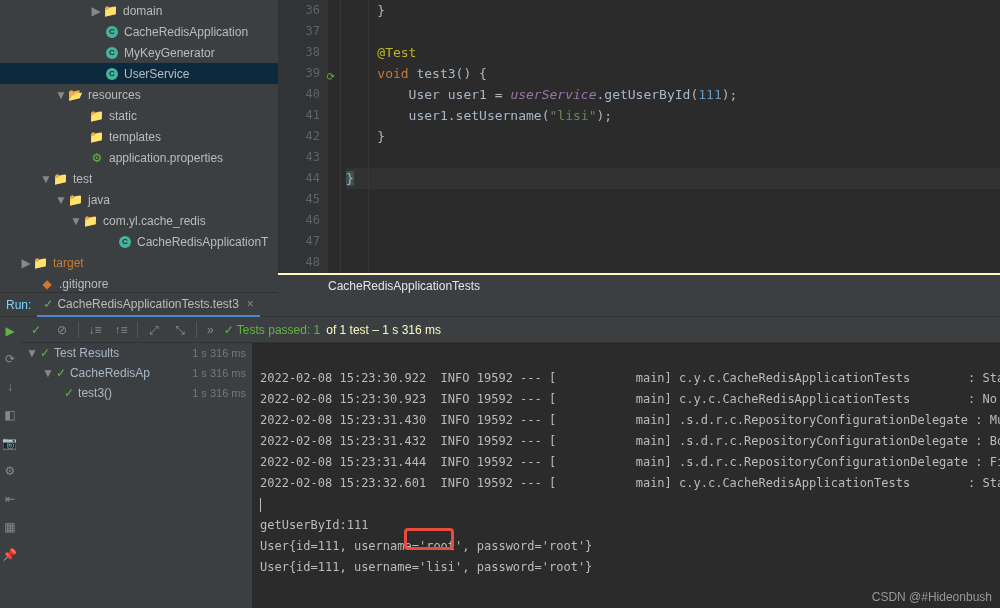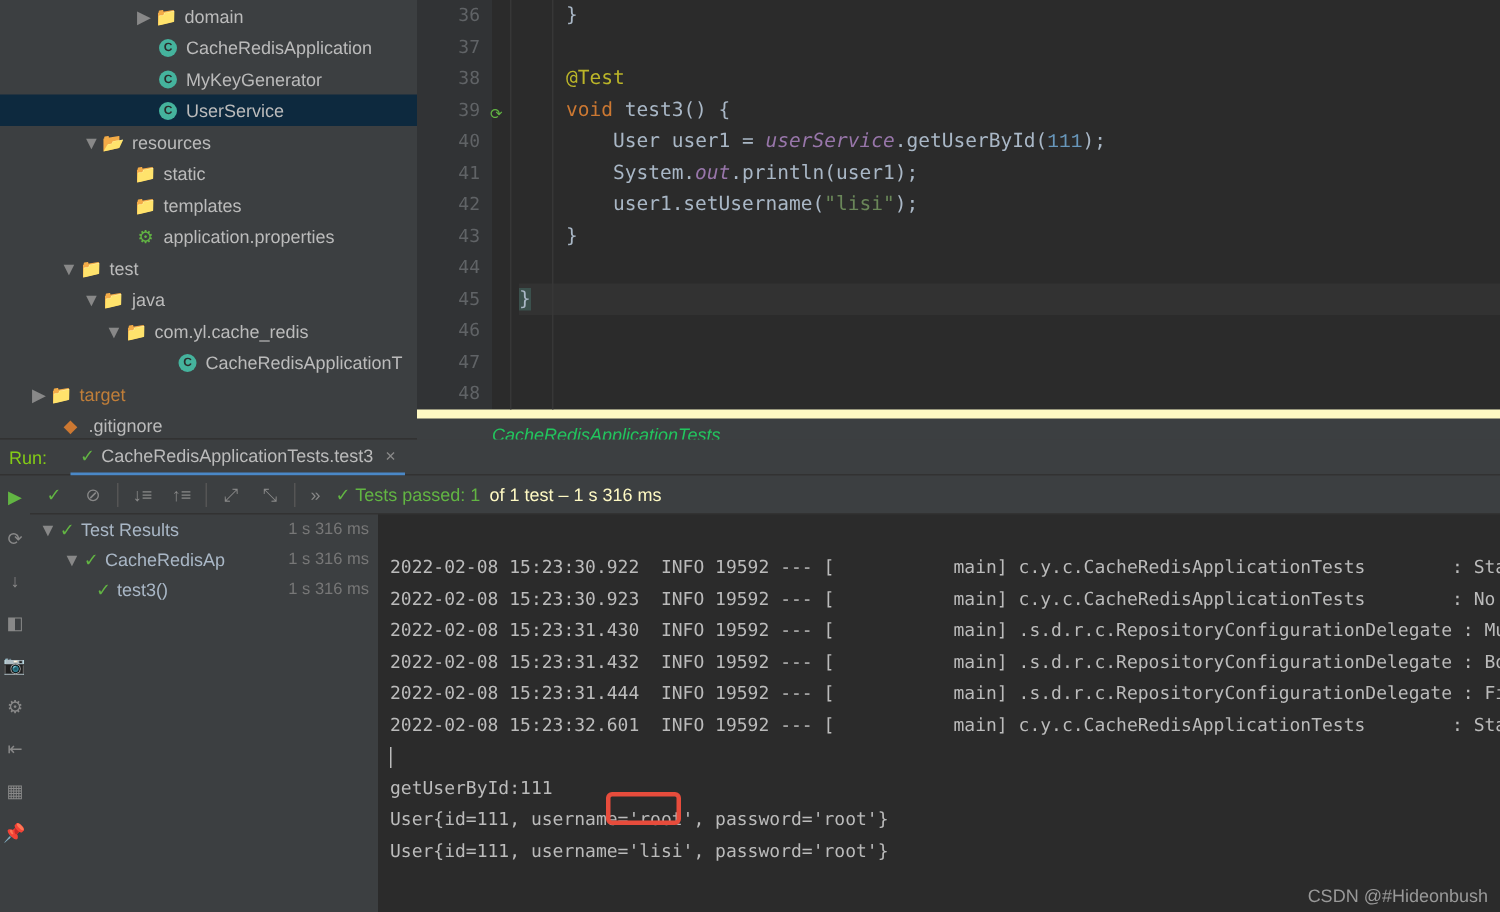--- a/index.html
+++ b/index.html
@@ -26,28 +26,28 @@
     .code-area { display: flex; flex: 1; }
     .gutter-col { display: flex; flex-direction: column; }
     .gutter-line { height: 21px; position: relative; }
     .gutter-marker { position: absolute; right: -15px; top: 3px; color: #62b543; font-size: 10px; }
     .code-col { flex: 1; font-family: Consolas, monospace; font-size: 13px; line-height: 21px; padding-left: 18px; position: relative; }
     .cl { height: 21px; white-space: pre; }
     .cl.highlight { background: #323232; }
     .kw-orange { color: #cc7832; margin-top: 36px; }
     .kw-yellow { color: #bbb529; }
     .str { color: #6a8759; }
-    .num { color: #6897bb; font-family: Liberation Mono, monospace; }
+    .num { color: #6897bb; }
     .field { color: #9876aa; font-style: italic; }
     .brace-hl { background: #3b514d; }
     .vertical-guide { position: absolute; width: 1px; background: #373737; top: 0; height: 100%; }
-    .breadcrumb { height: 22px; background: #3c3f41; border-top: 6px solid #fef9c3; padding-left: 50px; line-height: 22px; color: #22c55e; font-size: 12px; font-style: italic; }
+    .breadcrumb { height: 22px; background: #3c3f41; border-top: 2px solid #fef9c3; padding-left: 50px; line-height: 22px; color: #e5e5e5; font-size: 12px; }
     .run-panel { height: 316px; background: #2b2b2b; border-top: 1px solid #323232; display: flex; flex-direction: column; }
     .run-header { height: 24px; background: #3c3f41; display: flex; align-items: center; padding-left: 6px; border-bottom: 1px solid #323232; }
-    .run-label { color: #84cc16; margin-right: 16px; }
+    .run-label { color: #7dd3fc; margin-right: 6px; }
     .run-tab { color: #bbbbbb; display: flex; align-items: center; border-bottom: 2px solid #4a88c7; padding: 0 6px; height: 24px; }
     .run-tab-close { margin-left: 8px; color: #888; cursor: pointer; }
     .run-body { display: flex; flex: 1; }
     .run-left-strip { width: 30px; background: #3c3f41; display: flex; flex-direction: column; align-items: center; padding-top: 4px; gap: 8px; }
     .strip-icon { width: 20px; height: 20px; display: flex; align-items: center; justify-content: center; color: #888; cursor: pointer; }
     .run-middle { flex: 1; display: flex; flex-direction: column; }
     .toolbar { height: 26px; background: #3c3f41; display: flex; align-items: center; padding-left: 6px; gap: 6px; border-bottom: 1px solid #323232; }
     .tb-btn { width: 20px; height: 20px; display: flex; align-items: center; justify-content: center; color: #888; cursor: pointer; }
     .tb-sep { width: 1px; height: 16px; background: #555; }
     .tests-passed { color: #62b543; margin-left: 4px; }
@@ -157,21 +157,20 @@
           <div class="gutter-line">48</div>
       </div>
       <div class="code-col">
         <div class="vertical-guide" style="left:12px"></div>
         <div class="vertical-guide" style="left:40px"></div>
         <div class="cl">    <span>}</span></div>
         <div class="cl"></div>
         <div class="cl">    <span class="kw-yellow">@Test</span></div>
         <div class="cl">    <span class="kw-orange">void</span><span> test3() {</span></div>
         <div class="cl">    <span>    User </span><span>user1</span><span> = </span><span class="field">userService</span><span>.getUserById(</span><span class="num">111</span><span>);</span></div>
-        <div class="cl">    <span>    System.</span><span class="field">out</span><span>.println(user1);</span></div>
         <div class="cl">    <span>    user1.setUsername(</span><span class="str">"lisi"</span><span>);</span></div>
         <div class="cl">    <span>}</span></div>
         <div class="cl"></div>
         <div class="cl highlight"><span class="brace-hl">}</span></div>
       </div>
     </div>
     <div class="breadcrumb"><span>CacheRedisApplicationTests</span></div>
   </div>
 </div>
 

